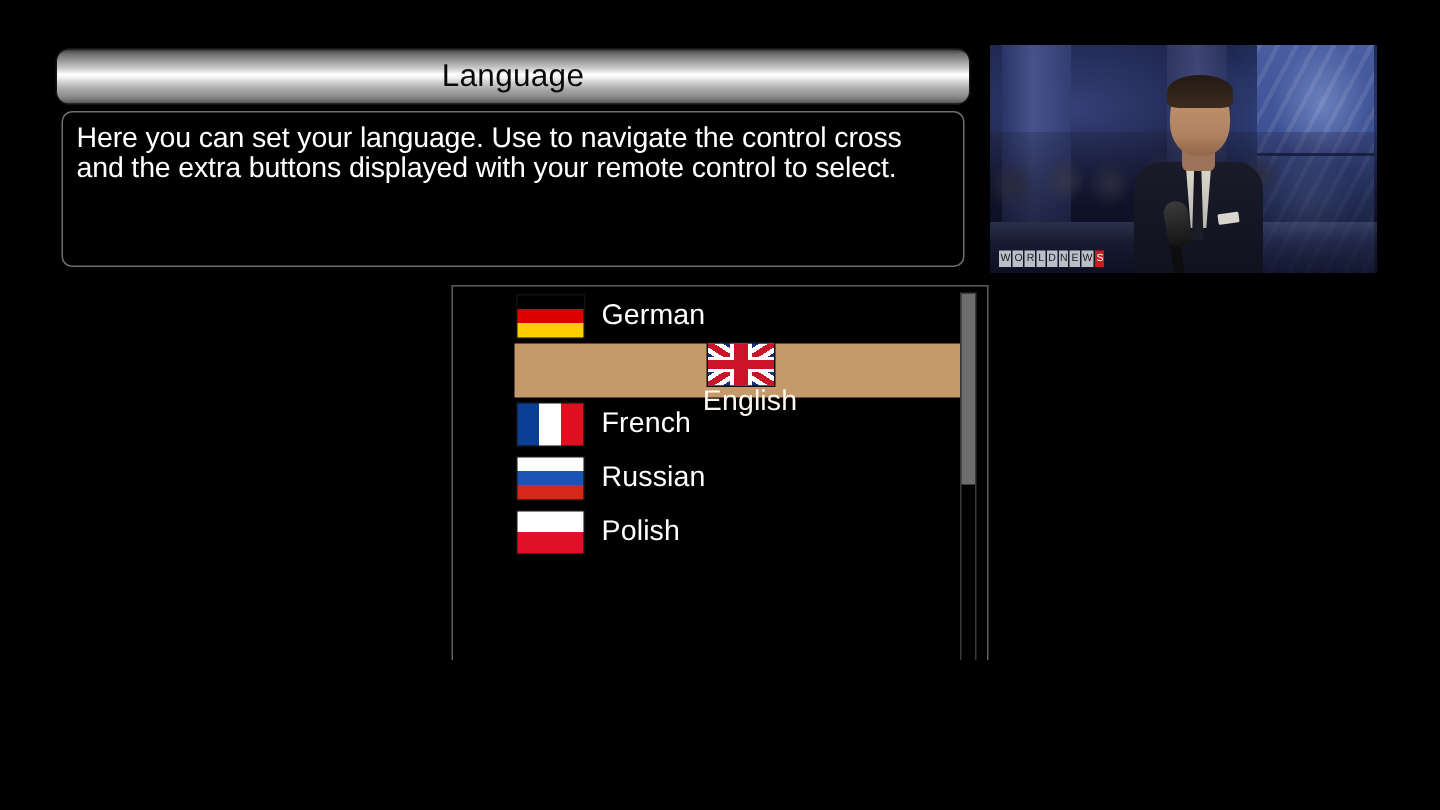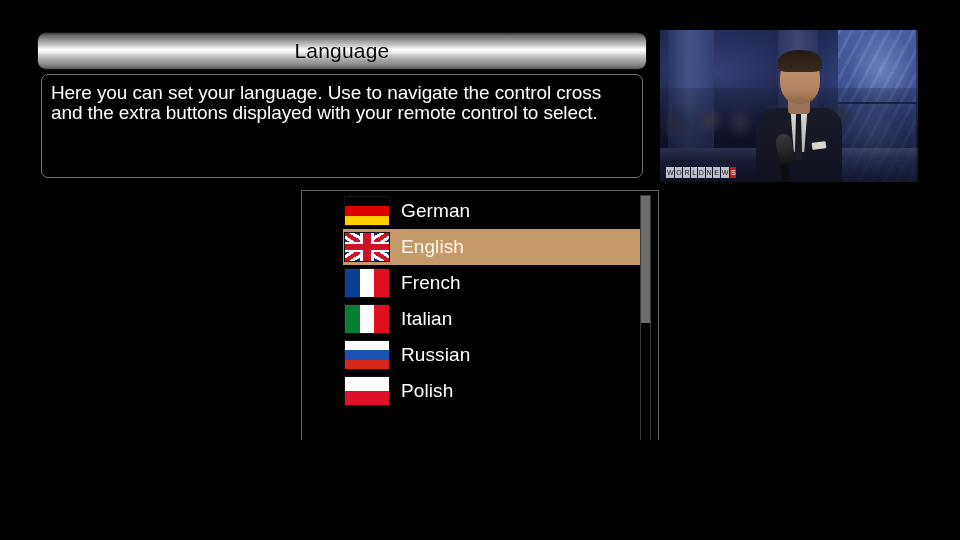--- a/index.html
+++ b/index.html
@@ -225,20 +225,21 @@
     position: relative;
     height: 36px;
     display: flex;
     align-items: center;
     padding-left: 2px;
     box-sizing: border-box;
     margin-left: 40px;
   }
   .lang-row.selected {
     background: #c59a6b;
+    flex-direction: column;
   }
   .lang-label {
     font-size: 19px;
     color: #ffffff;
     margin-left: 12px;
     letter-spacing: 0.1px;
   }
   .lang-row.selected .lang-label {
     color: #fdf6ee;
   }
@@ -405,24 +406,20 @@
             <div class="uj uj-cross-white"></div>
             <div class="uj uj-cross-red"></div>
           </div>
           <div class="lang-label">English</div>
         </div>
         <div class="lang-row">
           <div class="flag flag-fr"></div>
           <div class="lang-label">French</div>
         </div>
         <div class="lang-row">
-          <div class="flag flag-it"></div>
-          <div class="lang-label">Italian</div>
-        </div>
-        <div class="lang-row">
           <div class="flag flag-ru"></div>
           <div class="lang-label">Russian</div>
         </div>
         <div class="lang-row">
           <div class="flag flag-pl"></div>
           <div class="lang-label">Polish</div>
         </div>
       </div>
     <div id="scrollbar-track">
       <div id="scrollbar-thumb" style="height: 126.825px; background: rgb(109, 109, 109);"></div>

